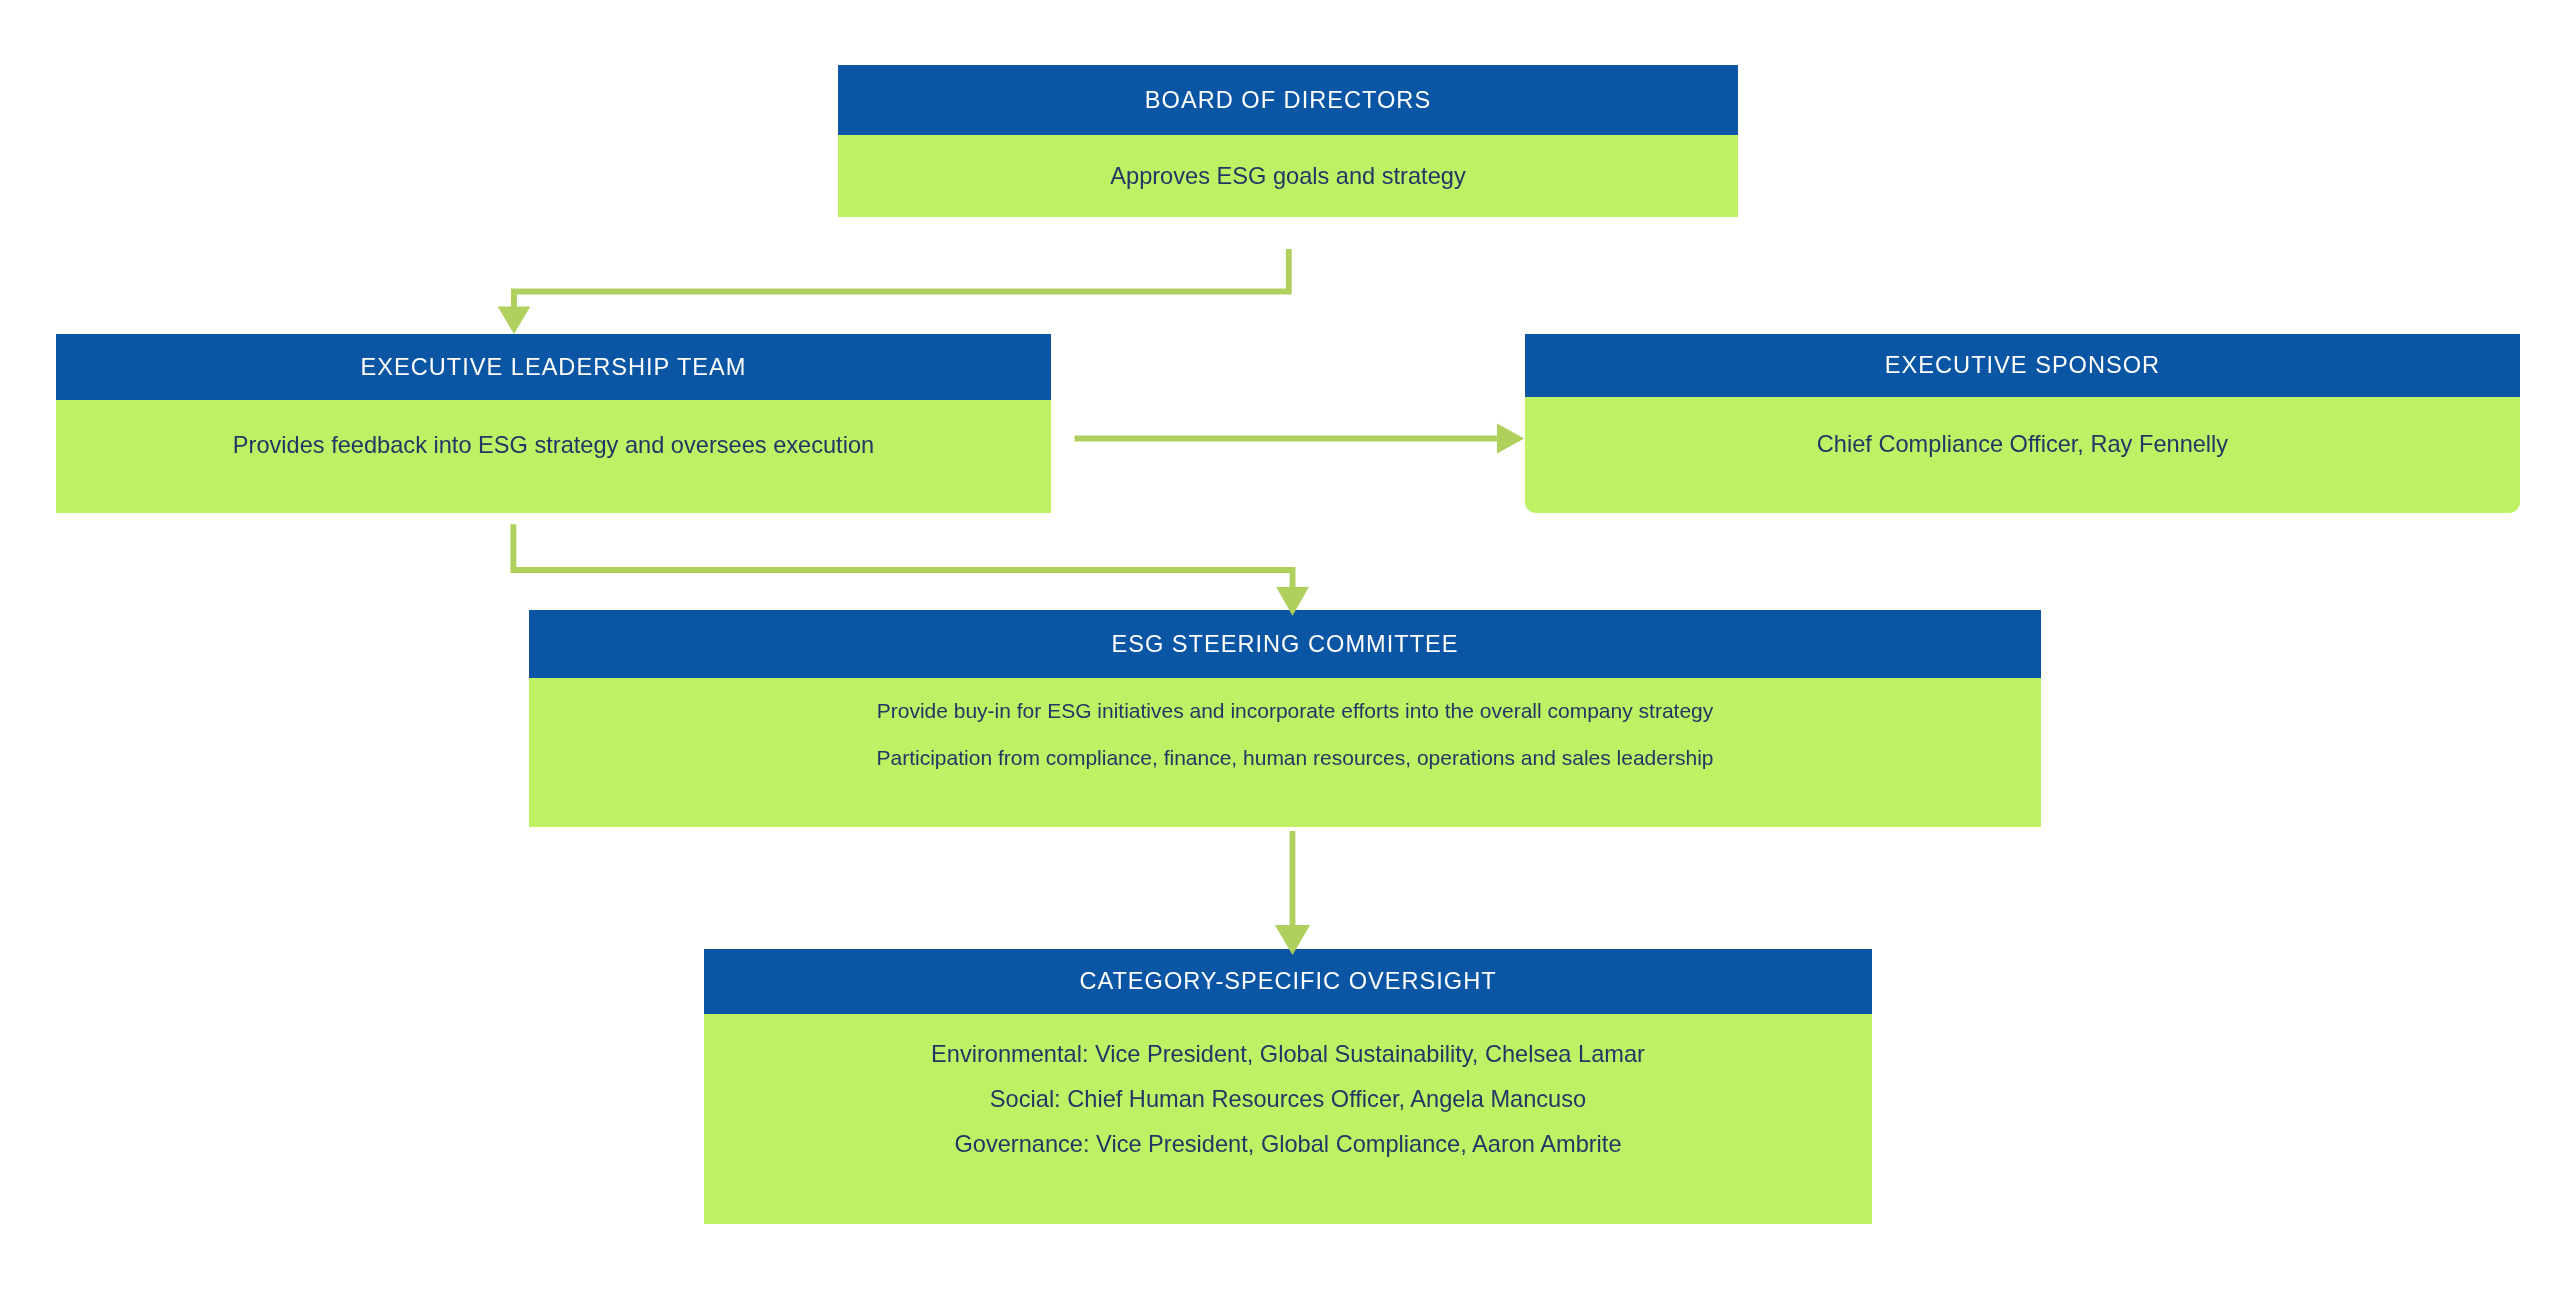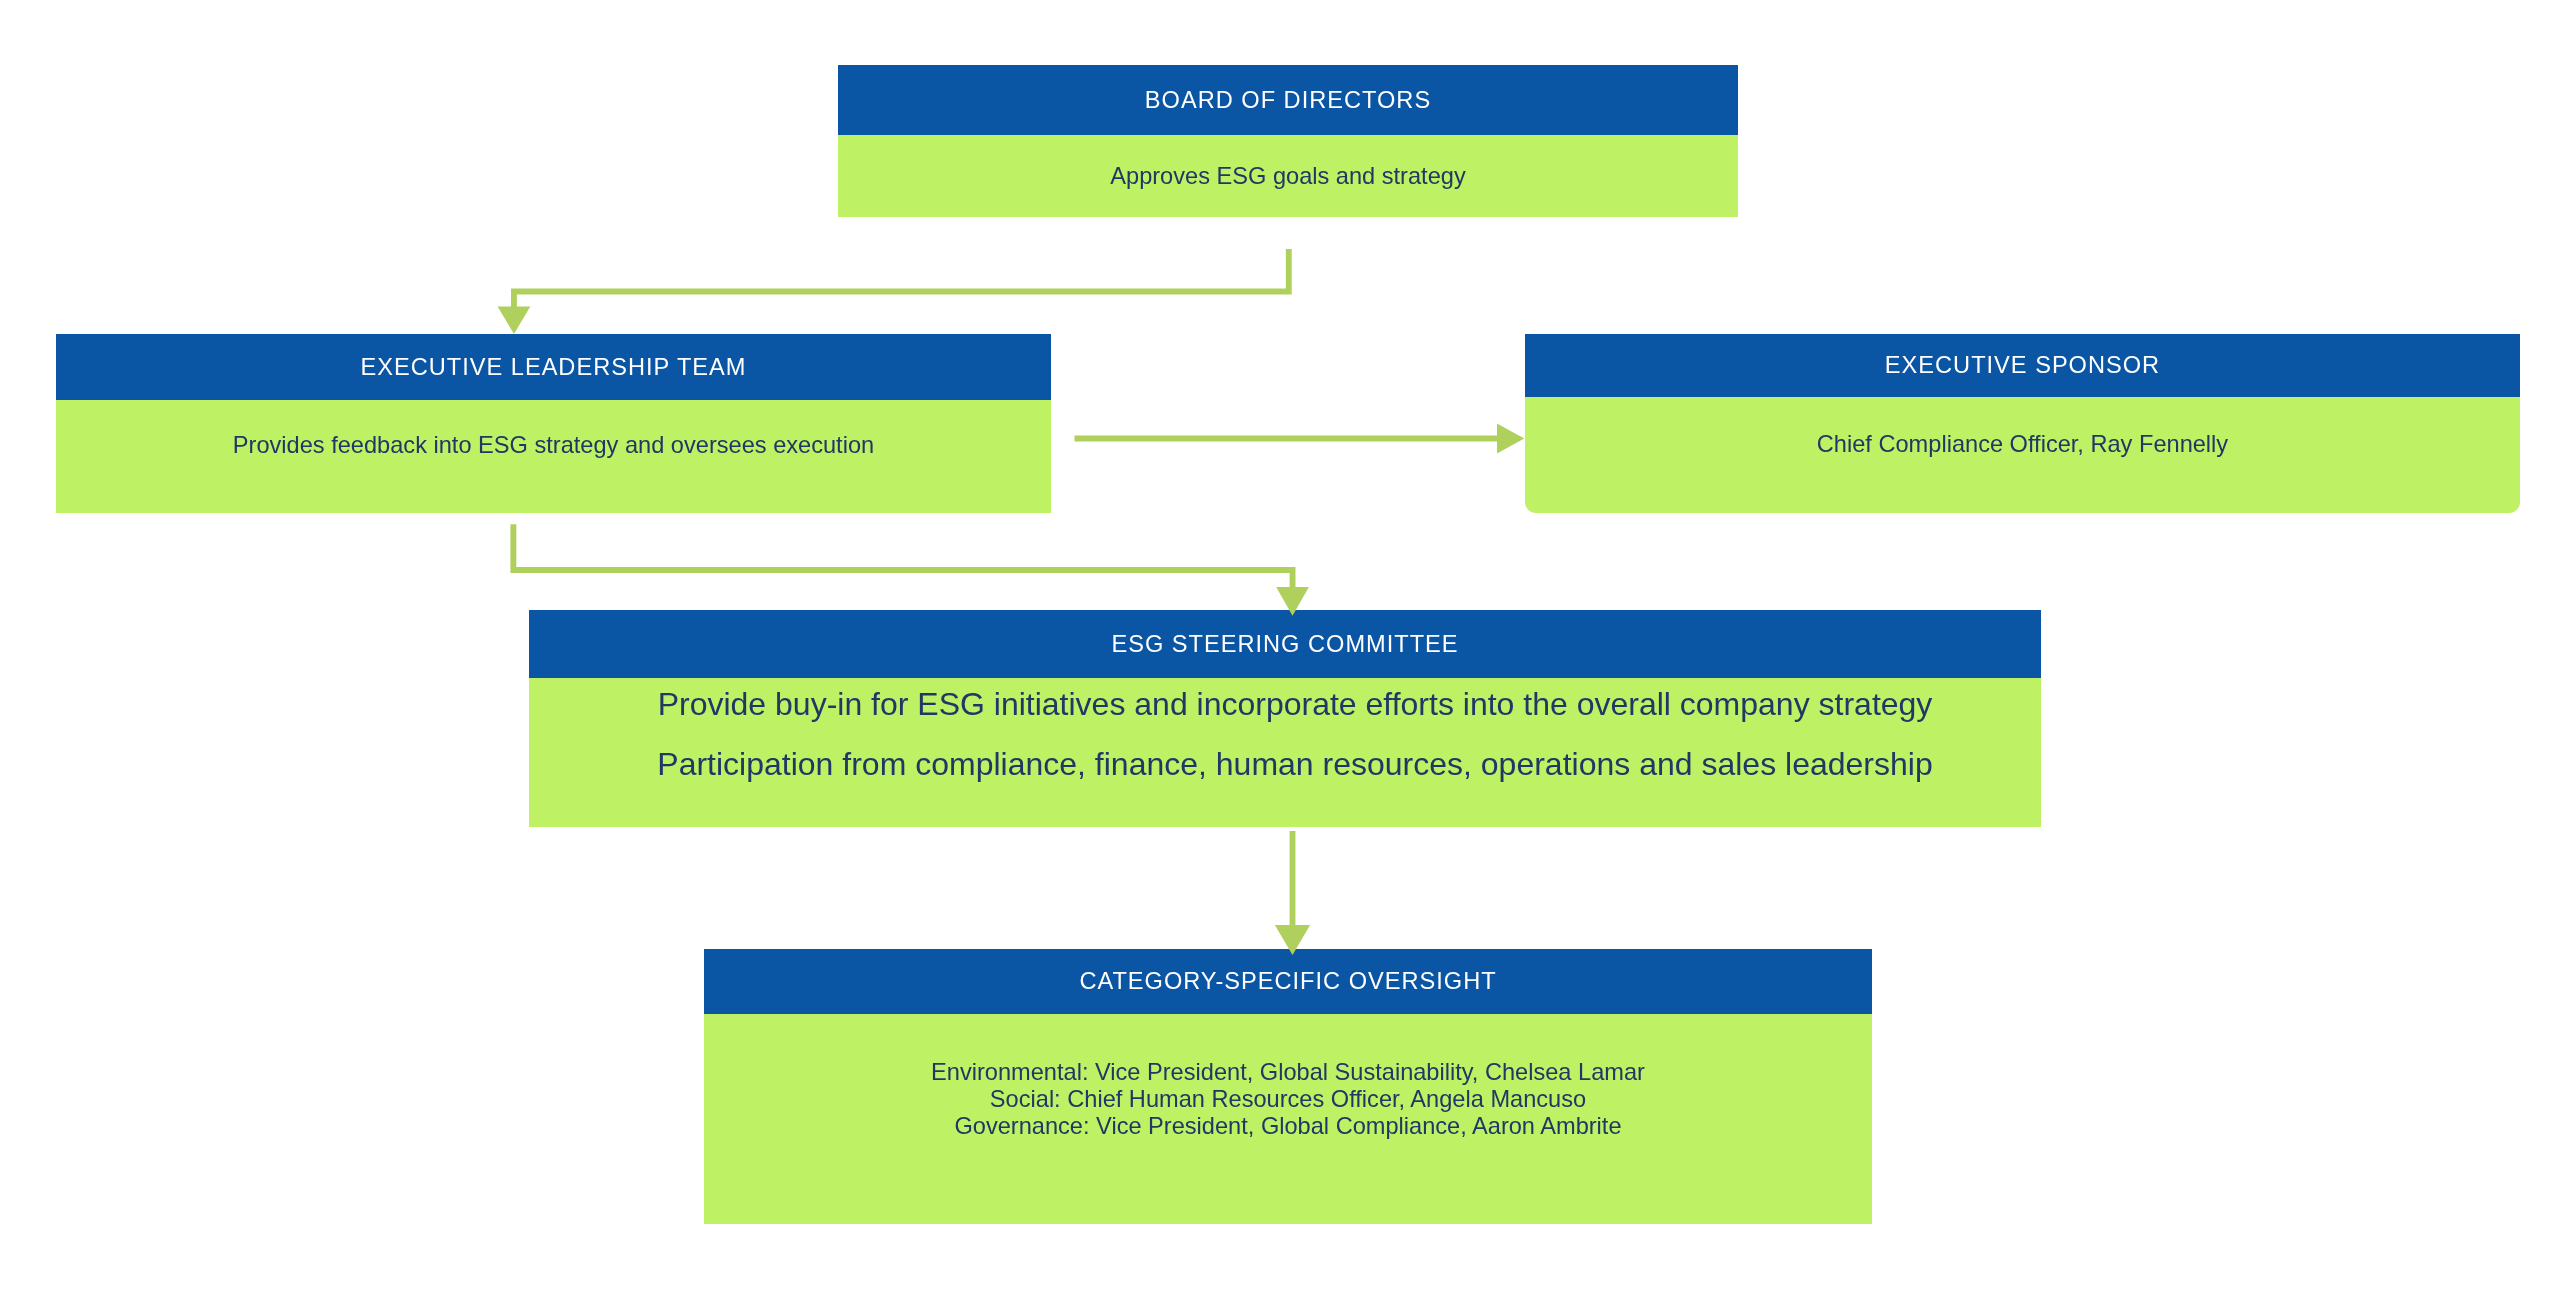--- a/index.html
+++ b/index.html
@@ -69,29 +69,29 @@
   #node-sponsor {
     left: 1525px;  top: 334px;  width: 995px; height: 179px; border-radius: 11px;
   }
   #node-sponsor .node-header { height: 63px; font-size: 23.6px; }
   #node-sponsor .node-body   { font-size: 23.6px; padding-bottom: 22px; }
 
   #node-steering {
     left: 529px;   top: 610px;  width: 1512px; height: 217px;
   }
   #node-steering .node-header { height: 68px; font-size: 23.6px; }
-  #node-steering .node-body   { font-size: 32px; padding-bottom: 37px; margin-left: 20px; }
+  #node-steering .node-body   { font-size: 21px; padding-bottom: 37px; margin-left: 20px; }
   #node-steering .node-body .line + .line { margin-top: 23px; }
 
   #node-category {
     left: 704px;  top: 949px; width: 1168px; height: 275px;
   }
   #node-category .node-header { height: 65px; font-size: 23.6px; }
   #node-category .node-body   { font-size: 23.6px; padding-bottom: 39px; }
-  #node-category .node-body .line + .line { margin-top: 0; }
+  #node-category .node-body .line + .line { margin-top: 18px; }
 
   
   .connector {
     position: absolute;
     overflow: visible;
   }
   .connector svg { display: block; overflow: visible; }
 
   #conn-board-to-elt  { left: 484px;  top: 249px;  width: 838px; height: 85px; }
   #conn-elt-to-sponsor{ left: 1073px; top: 419px;  width: 458px;  height: 39px;  }

